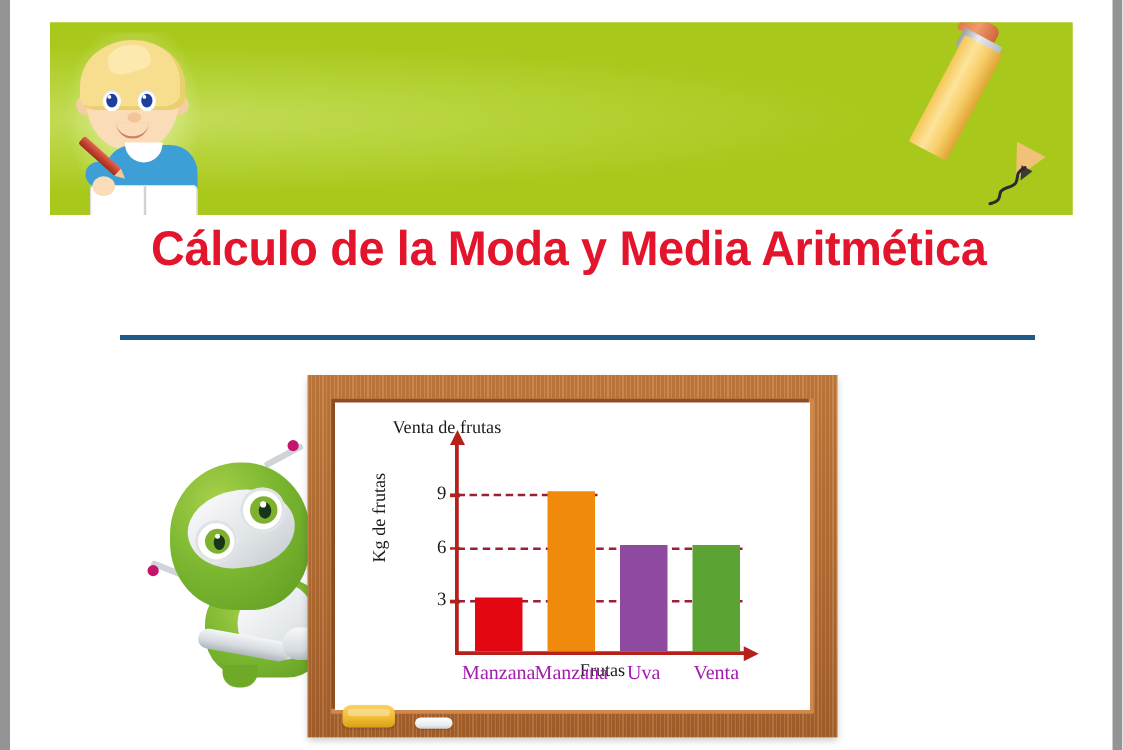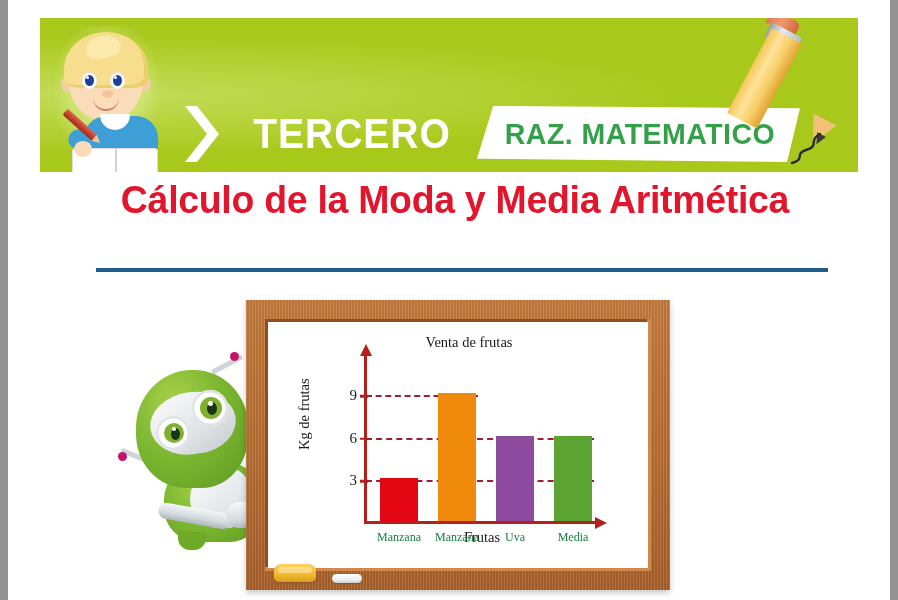--- a/index.html
+++ b/index.html
@@ -334,25 +334,25 @@
   }
 
   
   #chart {
     position: absolute;
     left: 0; top: 0; right: 0; bottom: 0;
   }
   .chart-title {
     position: absolute;
     left: 0; right: 0; top: 12px;
-    text-align: center;
+    text-align: left;
     font-family: "Liberation Serif", serif;
     font-size: 14.5px;
     color: #1a1a1a;
-    padding-left: 22px;
+    padding-left: 46px;
   }
   .ylabel {
     position: absolute;
     left: 28px; top: 128px;
     font-family: "Liberation Serif", serif;
     font-size: 14.5px;
     color: #1a1a1a;
     transform: rotate(-90deg);
     transform-origin: 0 0;
     white-space: nowrap;
@@ -419,22 +419,22 @@
   .bar {
     position: absolute;
     bottom: 3px;
     width: 38px;
   }
   .bar-cat {
     position: absolute;
     top: 162px;
     text-align: right;
     font-family: "Liberation Serif", serif;
-    font-size: 12px;
-    color: #15803d;
+    font-size: 16px;
+    color: #a21caf;
     white-space: nowrap;
     transform: translateX(-50%);
   }
 </style>
 </head>
 <body>
 
 <div id="page">
 
   <div class="edge-strip edge-left"></div>
@@ -458,30 +458,20 @@
       <div class="boy-smile"></div>
       <div class="boy-body"></div>
       <div class="boy-collar"></div>
       <div class="boy-arm"></div>
       <div class="boy-book"></div>
       <div class="boy-hand"></div>
       <div class="boy-pencil"></div>
     </div>
 
 
-    <div class="ribbon-row2">
-      <div class="chev chev-l2">
-        <svg width="42" height="60" viewBox="0 0 42 60">
-          <path d="M4 2 L26 30 L4 58 L16 58 L38 30 L16 2 Z" fill="#ffffff"></path>
-        </svg>
-      </div>
-      <div class="tercero-text">TERCERO</div>
-      <div class="ribbon-bg2"></div>
-      <div class="ribbon-text2">RAZ. MATEMATICO</div>
-    </div>
 
     <div class="pencil-wrap">
       <div class="pencil-eraser"></div>
       <div class="pencil-ferrule"></div>
       <div class="pencil-body"></div>
       <div class="pencil-tip"></div>
       <div class="pencil-lead"></div>
       <svg class="pencil-squiggle" viewBox="0 0 76 34">
         <path d="M70 2 C58 8, 70 14, 56 18 C44 22, 56 27, 42 31" stroke="#2b2b2b" stroke-width="2.4" fill="none" stroke-linecap="round"></path>
       </svg>
@@ -539,21 +529,21 @@
               <div class="guide" style="top: 113.455px; width: 228px; border-top-color: rgb(158, 31, 51);"></div>
               <div class="guide" style="top: 70.9091px; width: 228px; border-top-color: rgb(158, 31, 51);"></div>
               <div class="guide" style="top: 28.3636px; width: 112px; border-top-color: rgb(158, 31, 51);"></div>
               <div class="bar" style="left: 16px; height: 42.5455px; background: rgb(227, 6, 19);"></div>
               <div class="bar-cat" style="left: 35px;">Manzana</div>
               <div class="bar" style="left: 74px; height: 127.636px; background: rgb(240, 138, 12);"></div>
               <div class="bar-cat" style="left: 93px;">Manzana</div>
               <div class="bar" style="left: 132px; height: 85.0909px; background: rgb(142, 74, 158);"></div>
               <div class="bar-cat" style="left: 151px;">Uva</div>
               <div class="bar" style="left: 190px; height: 85.0909px; background: rgb(91, 163, 50);"></div>
-              <div class="bar-cat" style="left: 209px;">Media</div>
+              <div class="bar-cat" style="left: 209px;">Venta</div>
             </div>
         </div>
       </div>
 
     </div>
     <div class="eraser-sponge"></div>
     <div class="chalk-piece"></div>
   </div>
 
 </div>

